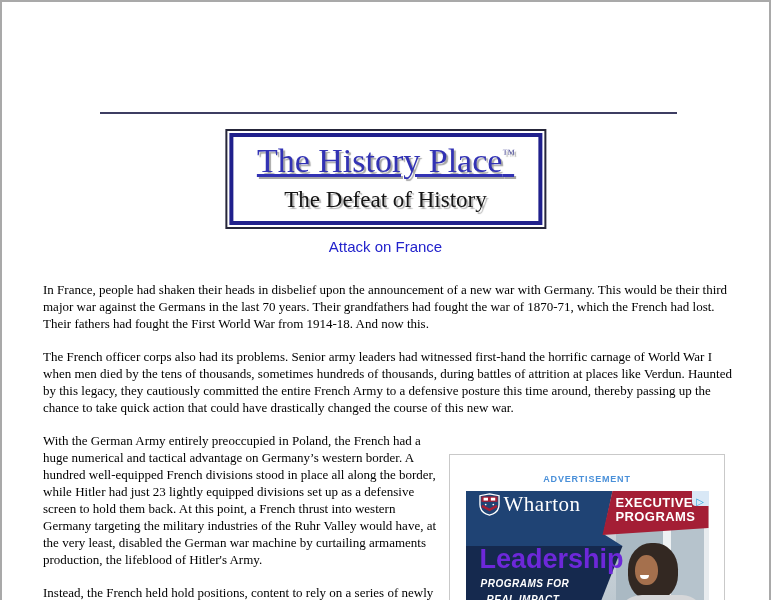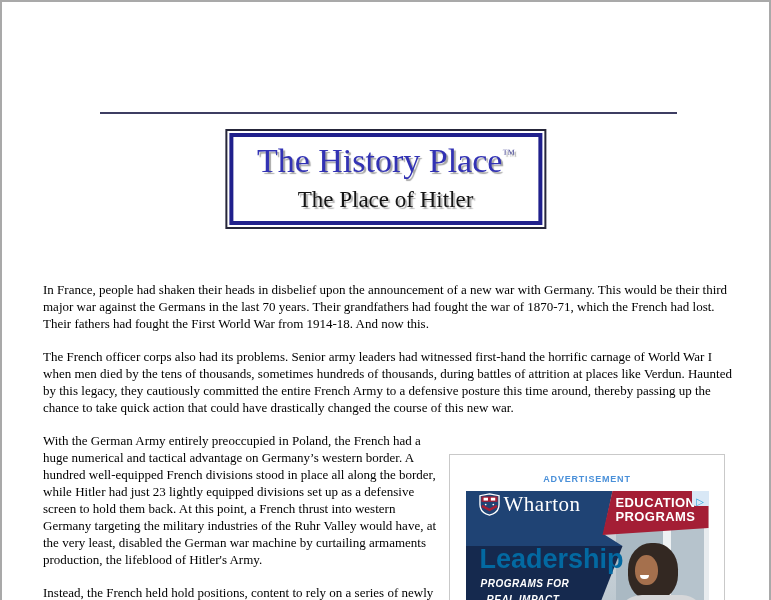--- a/index.html
+++ b/index.html
@@ -10,21 +10,21 @@
     font-family:"Liberation Serif", serif;
   }
   
   .rule { position:absolute; left:98px; top:110px; width:577px; height:2px; background:#3d3d62; }
 
   
   .masthead { position:absolute; top:127px; left:50%; transform:translateX(-50%);
     border:2px solid #26263a; padding:2px; background:#fff; }
   .masthead-inner { border:4px solid #20208c; padding:5px 24px 8px; text-align:center; background:#fff; }
   .masthead-title { font-size:34px; line-height:38px; color:#3232b4; white-space:nowrap;
-    text-shadow:2px 2px 1px #a6a6a6; }
+    text-shadow:2px 2px 1px #a6a6a6;text-decoration:underline; }
   .masthead-tm { font-size:13px; color:#5858a0; position:relative; top:-14px; letter-spacing:-1px; }
   .masthead-sub { font-size:23px; line-height:26px; color:#141414; text-shadow:2px 2px 1px #b4b4b4; }
 
   .section-title { position:absolute; top:236px; left:0; width:100%; text-align:center;
     font-family:"Liberation Sans", sans-serif; font-size:15px; color:#2222cc; }
 
   
   .content { position:absolute; left:41px; top:263px; width:690px; font-size:13px; line-height:17px; color:#000; }
   .content p { margin:16px 0 7px 0; }
   .content p.narrow { width:402px; }
@@ -65,41 +65,42 @@
 
   .wharton-wrap { position:absolute; left:13px; top:1px; display:flex; align-items:center; }
   .wharton-name { font-family:"Liberation Serif", serif; font-size:21px; color:#fff; margin-left:4px; letter-spacing:0.5px; }
   .exec-block { position:absolute; left:150px; top:5px; width:86px; text-align:left;
     font-family:"Liberation Sans", sans-serif; font-weight:bold; font-size:13px;
     line-height:14px; color:#fff; letter-spacing:0.4px; }
   .adchoices { position:absolute; right:0; top:0; width:17px; height:15px; background:#d9e8f6;
     border-radius:0 0 0 4px; text-align:center; }
   .adchoices span { font-size:10px; line-height:14px; color:#2ba1db; font-family:"DejaVu Sans", sans-serif; }
 
-  .ad-headline { position:absolute; left:14px; top:53px; color:#0369a1;
+  .ad-headline { position:absolute; left:14px; top:53px; color:#6d28d9;
     font-family:"Liberation Sans", sans-serif; font-weight:bold; font-size:27px; }
   .ad-tagline { position:absolute; left:15px; color:#fff;
     font-family:"Liberation Sans", sans-serif; font-weight:bold; font-style:italic;
     font-size:10px; letter-spacing:0.5px; }
   .tag1 { top:87px; } .tag2 { top:103px;margin-left:6px; }
 </style>
 </head>
 <body>
 
 <div class="page">
 
   <div class="rule"></div>
 
   <div class="masthead">
     <div class="masthead-inner">
       <div class="masthead-title"><span>The History Place</span><span class="masthead-tm">™</span></div>
-      <div class="masthead-sub">The Place of Hitler</div>
+      <div class="masthead-sub">The Defeat of History</div>
     </div>
   </div>
 
+  <div class="section-title">Attack on France</div>
 
   <div class="content">
     <p>In France, people had shaken their heads in disbelief upon the announcement of a new war with Germany. This would be their third major war against the Germans in the last 70 years. Their grandfathers had fought the war of 1870-71, which the French had lost. Their fathers had fought the First World War from 1914-18. And now this.</p>
     <p>The French officer corps also had its problems. Senior army leaders had witnessed first-hand the horrific carnage of World War I when men died by the tens of thousands, sometimes hundreds of thousands, during battles of attrition at places like Verdun. Haunted by this legacy, they cautiously committed the entire French Army to a defensive posture this time around, thereby passing up the chance to take quick action that could have drastically changed the course of this new war.</p>
     <p class="narrow">With the German Army entirely preoccupied in Poland, the French had a huge numerical and tactical advantage on Germany’s western border. A hundred well-equipped French divisions stood in place all along the border, while Hitler had just 23 lightly equipped divisions set up as a defensive screen to hold them back. At this point, a French thrust into western Germany targeting the military industries of the Ruhr Valley would have, at the very least, disabled the German war machine by curtailing armaments production, the lifeblood of Hitler's Army.</p>
     <p class="narrow-last">Instead, the French held hold positions, content to rely on a series of newly</p>
   </div>
 
   <div class="ad-box">
     <div class="ad-label">ADVERTISEMENT</div>
@@ -130,21 +131,21 @@
           <rect x="2.6" y="3.6" width="16.8" height="5.6" fill="#a41e35"></rect>
           <rect x="4.8" y="4.9" width="4.6" height="3" fill="#ffffff"></rect>
           <rect x="12.4" y="4.9" width="4.6" height="3" fill="#ffffff"></rect>
           <polyline points="3,13.5 11,17.5 19,13.5" fill="none" stroke="#a41e35" stroke-width="2.6"></polyline>
           <circle cx="7" cy="12" r="0.9" fill="#ffffff"></circle>
           <circle cx="15" cy="12" r="0.9" fill="#ffffff"></circle>
         </svg>
         <span class="wharton-name">Wharton</span>
       </div>
       <div class="exec-block">
-        <div>EDUCATION</div>
+        <div>EXECUTIVE</div>
         <div>PROGRAMS</div>
       </div>
       <div class="adchoices">
         <span>▷</span>
       </div>
 
       <div class="ad-headline">Leadership</div>
       <div class="ad-tagline tag1">PROGRAMS FOR</div>
       <div class="ad-tagline tag2">REAL IMPACT</div>
     </div>

